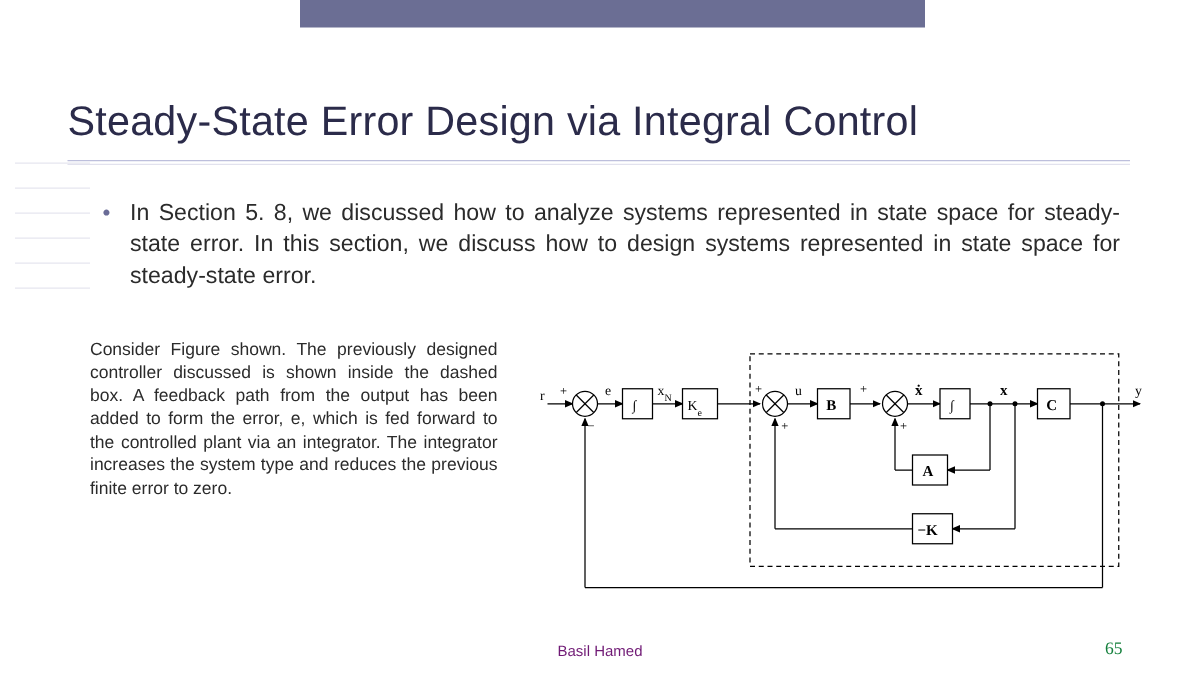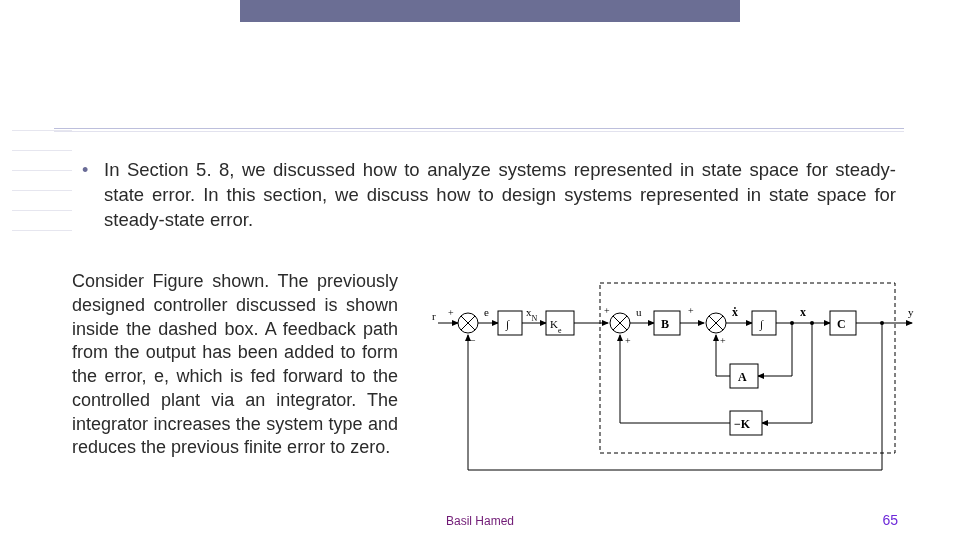--- a/index.html
+++ b/index.html
@@ -15,43 +15,44 @@
   .graph-lines { position: absolute; left: 12px; top: 130px; width: 60px; height: 120px; }
   .graph-lines div { position: absolute; left: 0; width: 60px; height: 1px; background: #e6e6ef; }
   .bullet {
     position: absolute; top: 158px; left: 104px; right: 64px;
     font-size: 18.5px; line-height: 1.35; color: #2b2b2b;
     text-align: justify;
   }
   .bullet-dot { position: absolute; top: 160px; left: 82px; color: #6a6c97; font-size: 18px; }
   .bodytext {
     position: absolute; top: 270px; left: 72px; width: 326px;
-    font-size: 18px; line-height: 1.32; color: #2b2b2b;
+    font-size: 14px; line-height: 1.32; color: #2b2b2b;
     text-align: justify;
   }
   .footer-name { position: absolute; bottom: 12px; left: 0; width: 100%; text-align: center; font-size: 12px; color: #701a75; }
-  .footer-num { position: absolute; bottom: 12px; right: 62px; font-size: 14px; color: #6d28d9; }
+  .footer-num { position: absolute; bottom: 12px; right: 62px; font-size: 14px; color: #15803d; font-family: Liberation Serif, serif; }
 
   
   .diagram { position: absolute; top: 278px; left: 430px; width: 490px; height: 200px; }
   .diagram svg { width: 100%; height: 100%; }
   .blk { fill: #fff; stroke: #000; stroke-width: 1; }
   .sum { fill: #fff; stroke: #000; stroke-width: 1; }
   .dline { fill: none; stroke: #000; stroke-width: 1; }
   .dash { fill: none; stroke: #000; stroke-width: 1; stroke-dasharray: 4 3; }
   .lbl { font-family: "Times New Roman", serif; font-size: 11px; }
   .lblb { font-family: "Times New Roman", serif; font-size: 12px; font-weight: bold; }
   .sgn { font-family: "Times New Roman", serif; font-size: 10px; }
 </style>
 </head>
 <body>
 
 <div class="slide">
   <div class="topbar"></div>
 
+  <div class="title">Steady-State Error Design via Integral Control</div>
   <div class="title-underline"></div>
   <div class="title-underline2"></div>
 
   <div class="graph-lines">
     <div style="top:0"></div>
       <div style="top:20px"></div>
       <div style="top:40px"></div>
     <div style="top:60px"></div>
       <div style="top:80px"></div>
       <div style="top:100px"></div>

